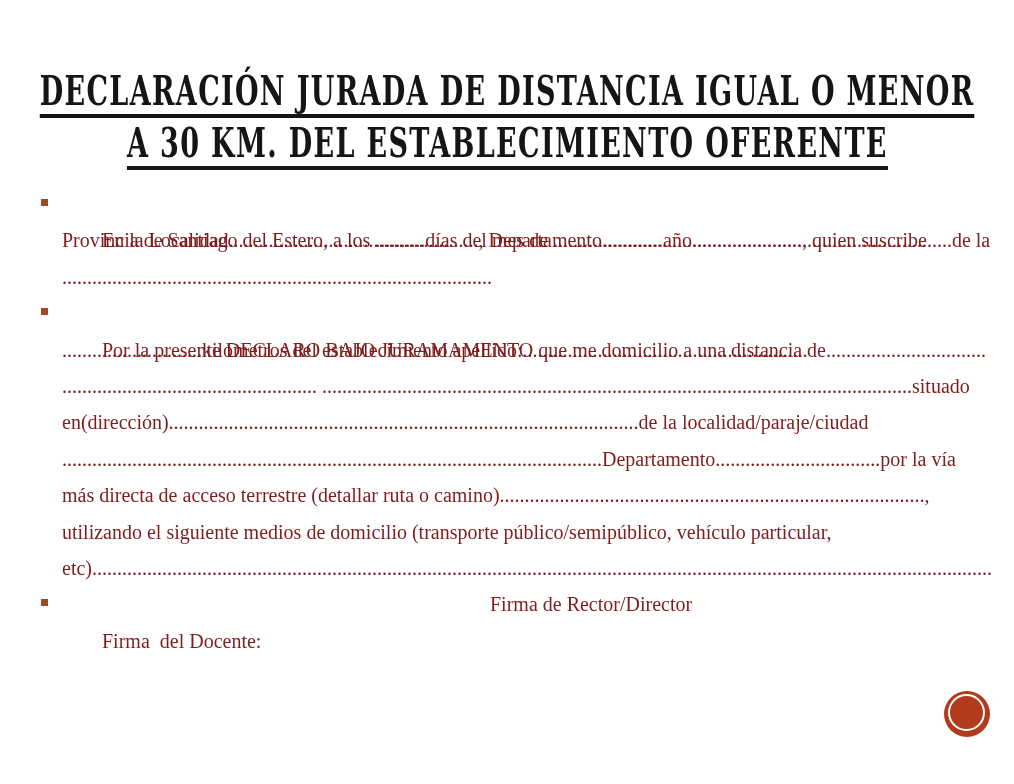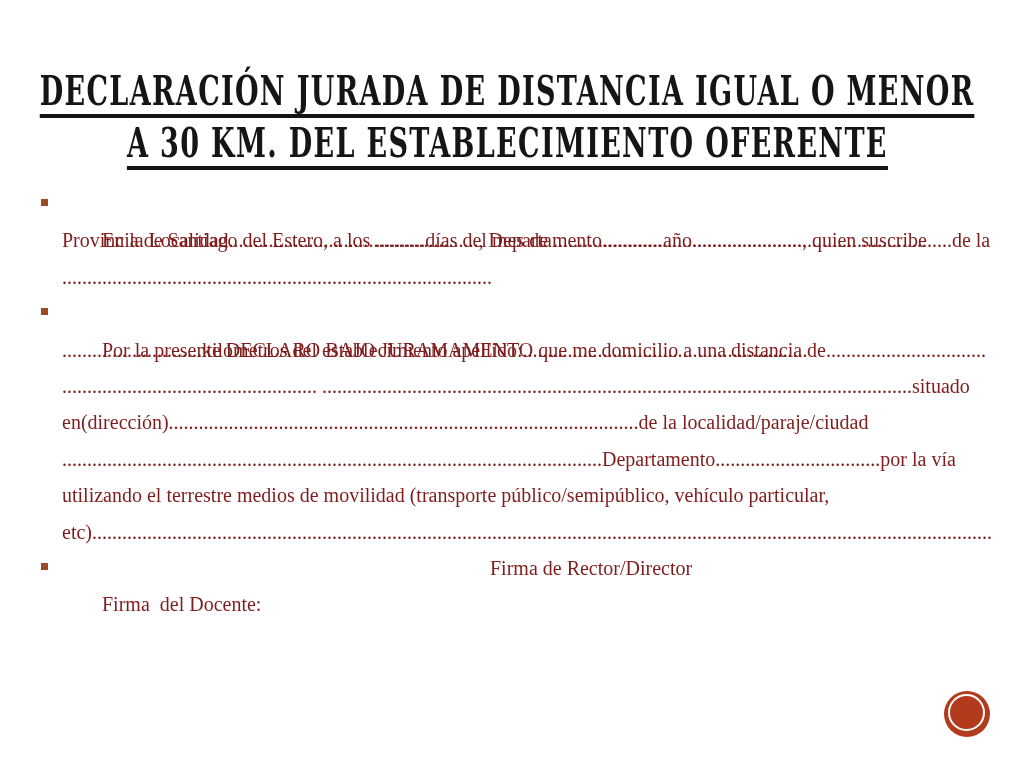--- a/index.html
+++ b/index.html
@@ -123,21 +123,22 @@
     </div>
 
     <div class="bullet-group">
       <div class="line">
         <span class="marker"></span><span>Por la presente DECLARO BAJO JURAMAMENTO que me domicilio a una distancia de................................</span>
       </div>
       <div class="line">............................kilómetros del establecimiento apellido:.........................................................</div>
       <div class="line">................................................... ......................................................................................................................situado</div>
       <div class="line">en(dirección)..............................................................................................de la localidad/paraje/ciudad</div>
       <div class="line">............................................................................................................Departamento.................................por la vía</div>
-      <div class="line">utilizando el terrestre medios de movilidad (transporte público/semipúblico, vehículo particular,</div>
+      <div class="line">más directa de acceso terrestre (detallar ruta o camino).....................................................................................,</div>
+      <div class="line">utilizando el siguiente medios de domicilio (transporte público/semipúblico, vehículo particular,</div>
       <div class="line">etc)....................................................................................................................................................................................</div>
     </div>
 
     <div class="bullet-group">
       <div class="line">
         <span class="marker"></span><span>Firma  del Docente:</span><span class="sig-right">Firma de Rector/Director</span>
       </div>
     </div>
 
   </div>

